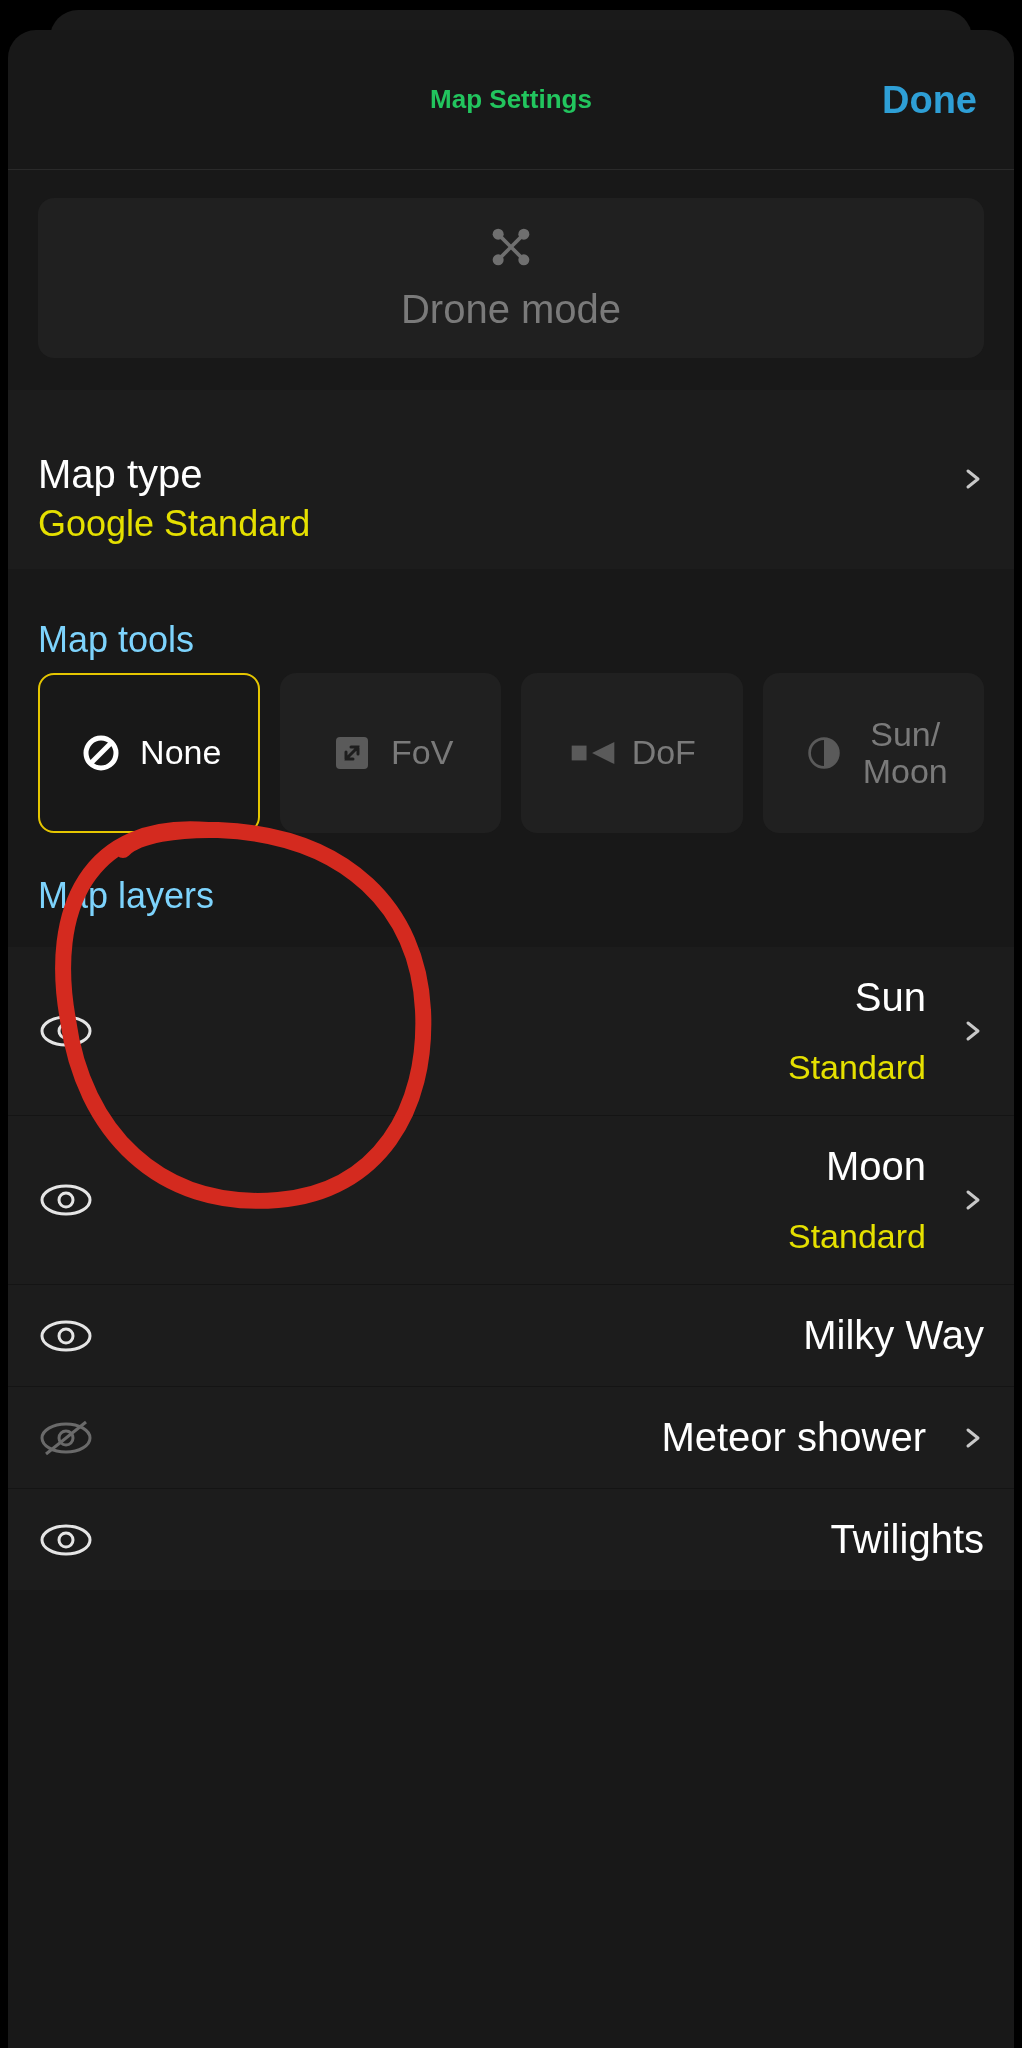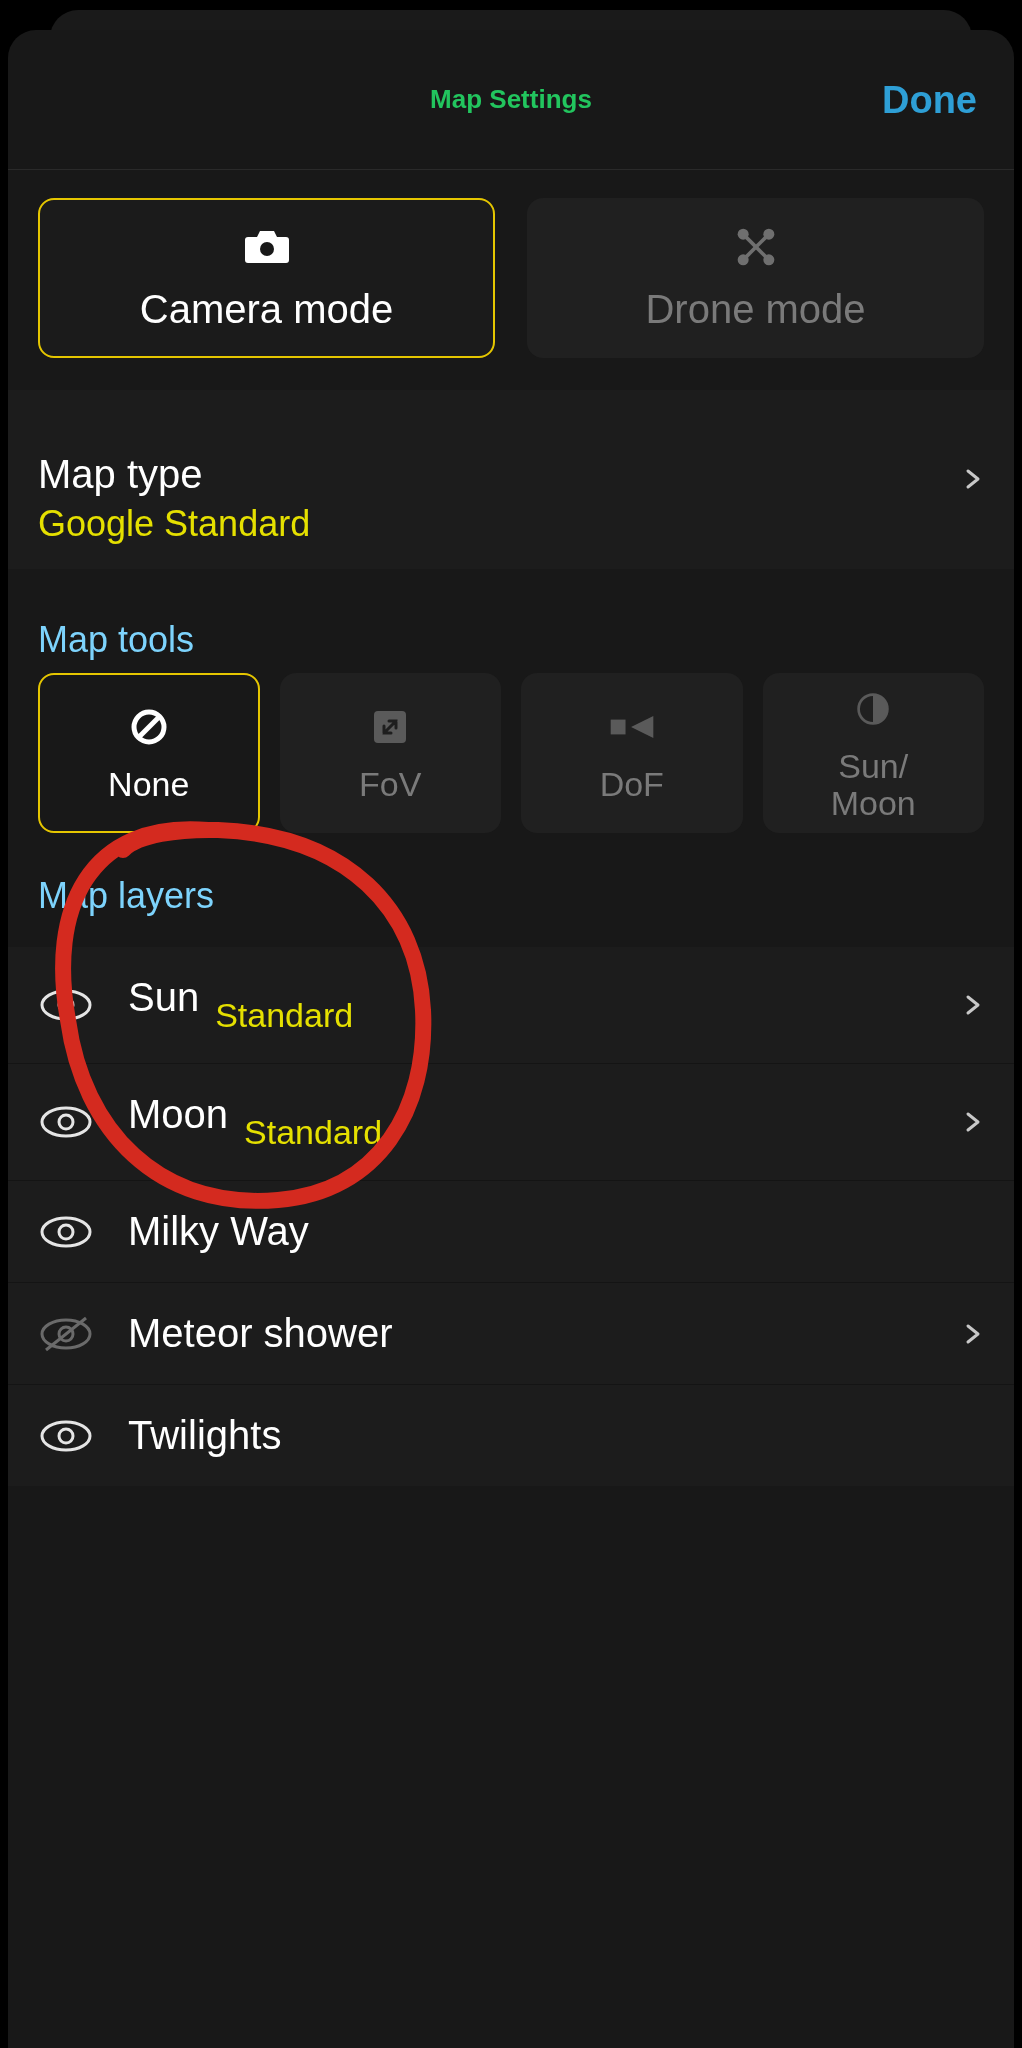--- a/index.html
+++ b/index.html
@@ -101,21 +101,21 @@
     display: flex;
     gap: 20px;
     padding: 0 30px 12px 30px;
   }
   .tool-card {
     flex: 1;
     background: #202020;
     border-radius: 16px;
     height: 160px;
     display: flex;
-    flex-direction: column;
+    flex-direction: row;
     align-items: center;
     justify-content: center;
     gap: 14px;
     border: 2px solid transparent;
   }
   .tool-card.selected { border-color: #e5c600; background:#181818; }
   .tool-card .tl { font-size: 34px; color: #7a7a7a; text-align:center; line-height:1.1; }
   .tool-card.selected .tl { color: #fff; }
   .tool-icon { width:50px; height:50px; display:flex; align-items:center; justify-content:center; }
 
@@ -125,21 +125,21 @@
   .layer-row {
     background: #1c1c1c;
     border-top: 1px solid #141414;
     padding: 28px 30px;
     display: flex;
     align-items: center;
     gap: 34px;
   }
   .layer-row:first-child { border-top: none; }
   .layer-icon { width: 56px; height: 40px; display:flex; align-items:center; justify-content:center; flex-shrink:0; }
-  .layer-texts { flex:1; display:flex; flex-direction:row; gap:16px; }
+  .layer-texts { flex:1; display:flex; flex-direction:column; gap:7px;align-items:flex-end; }
   .layer-title { color:#fff; font-size: 40px; }
   .layer-sub { color:#e5e000; font-size: 34px; margin-top: 21px; }
   .chev { width: 24px; height: 24px; flex-shrink:0; }
 
   
   .annotation {
     position: absolute;
     pointer-events: none;
   }
 </style>
@@ -149,29 +149,20 @@
 <div class="sheet-bg-stack"></div>
 
 <div class="sheet">
 
   <div class="header">
     <div class="header-title">Map Settings</div>
     <div class="header-done">Done</div>
   </div>
 
   <div class="mode-row">
-    <div class="mode-card selected">
-      <span class="mode-icon">
-        <svg viewBox="0 0 48 40" width="48" height="40">
-          <path fill="#fff" d="M17 4h14l3 6h9a3 3 0 0 1 3 3v20a3 3 0 0 1-3 3H5a3 3 0 0 1-3-3V13a3 3 0 0 1 3-3h9l3-6z"></path>
-          <circle cx="24" cy="22" r="7" fill="#181818"></circle>
-        </svg>
-      </span>
-      <span class="label">Camera mode</span>
-    </div>
     <div class="mode-card">
       <span class="mode-icon">
         <svg viewBox="0 0 48 48" width="44" height="44">
           <g fill="#6f6f6f">
             <circle cx="10" cy="10" r="6"></circle>
               <circle cx="38" cy="10" r="6"></circle>
             <circle cx="10" cy="38" r="6"></circle>
               <circle cx="38" cy="38" r="6"></circle>
             <rect x="22" y="8" width="4" height="32" transform="rotate(45 24 24)"></rect>
             <rect x="22" y="8" width="4" height="32" transform="rotate(-45 24 24)"></rect>

